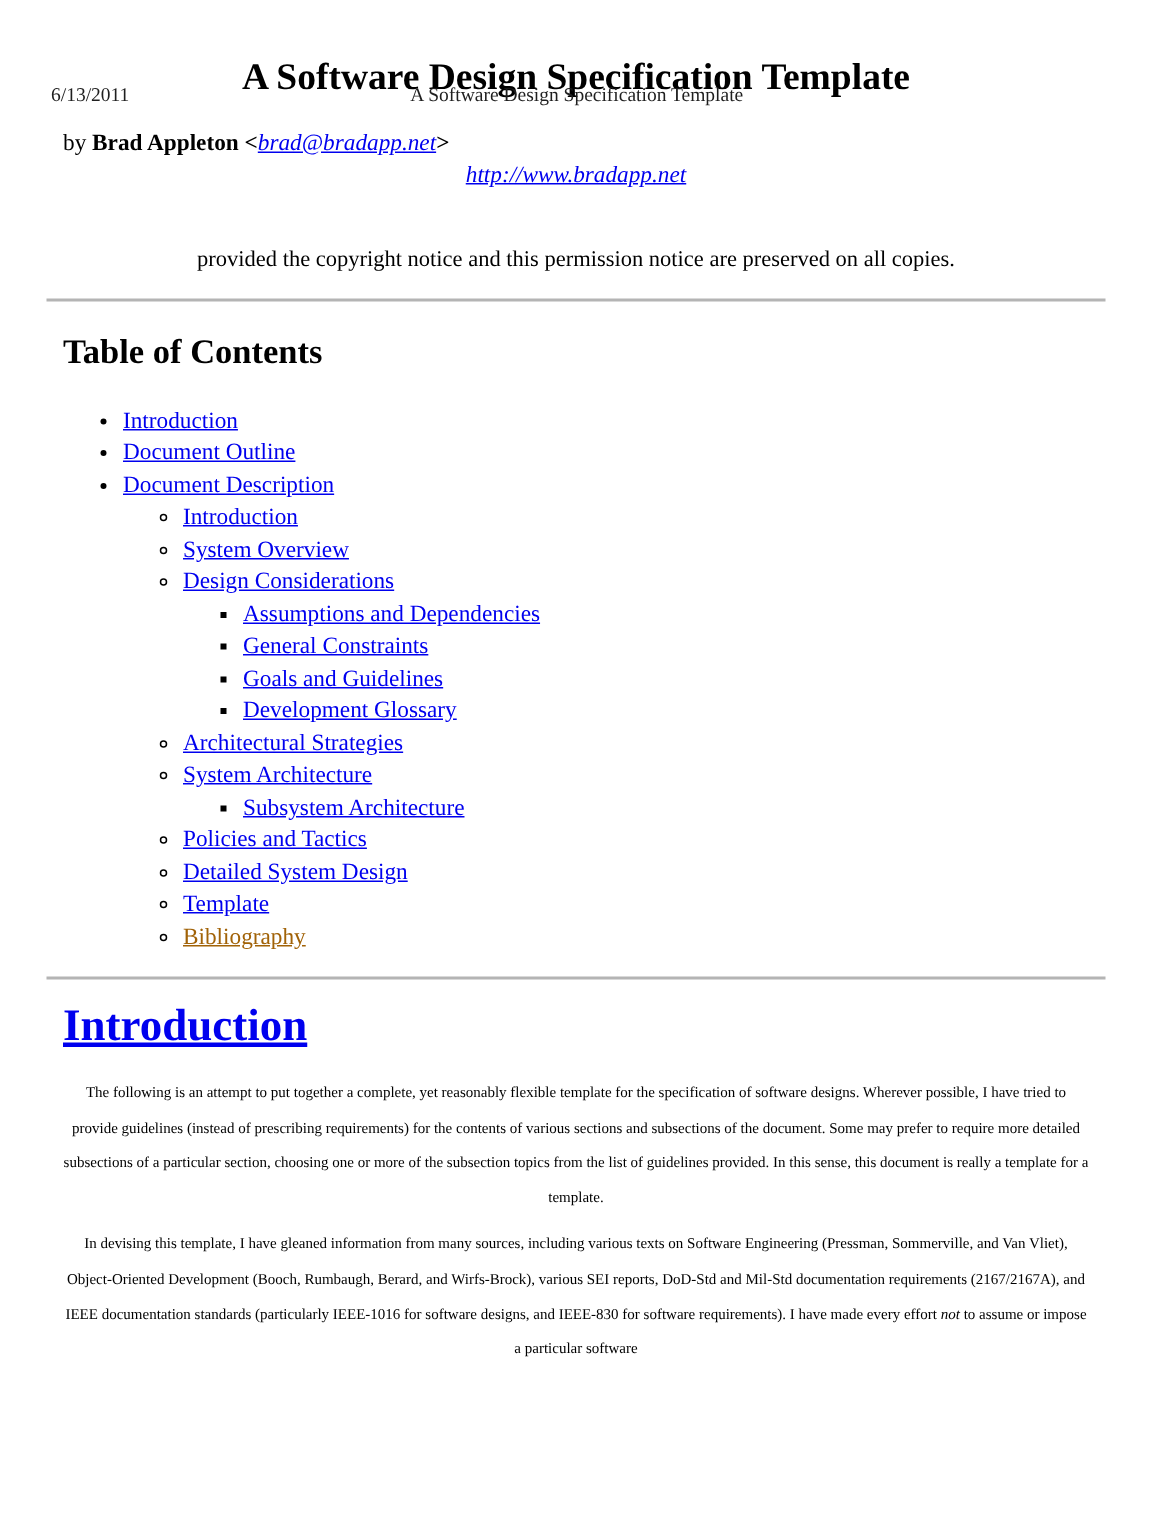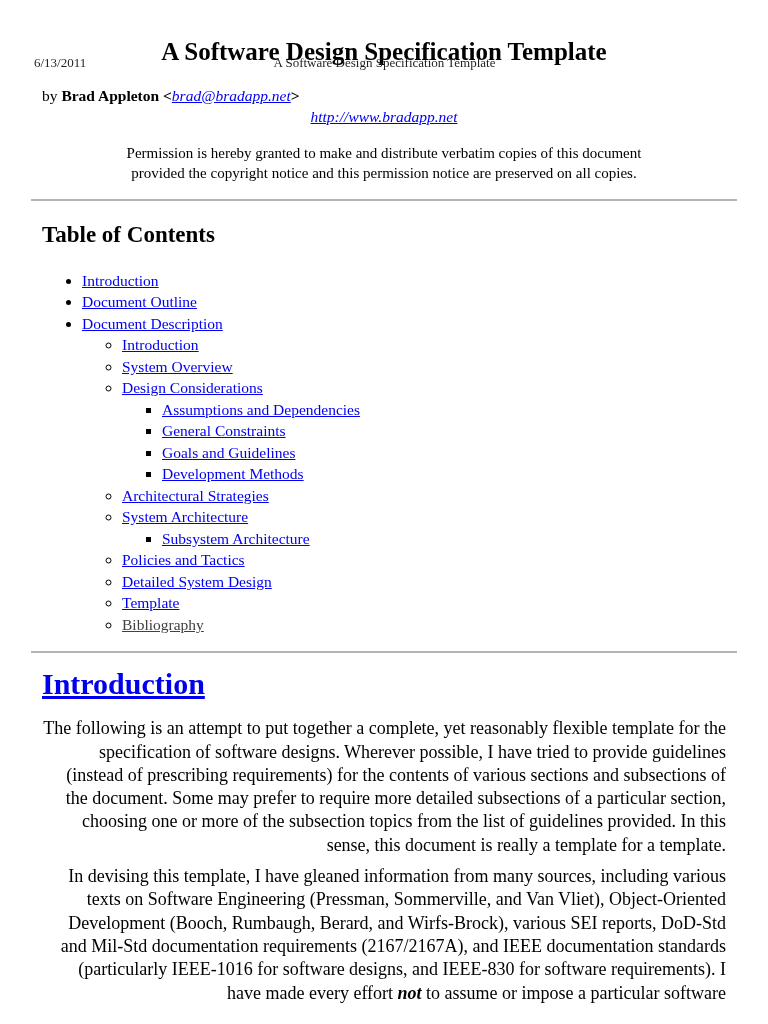--- a/index.html
+++ b/index.html
@@ -18,21 +18,21 @@
     position: absolute; top: 17px; left: 34px; right: 33px;
     font-family: Liberation Serif, serif;
     font-size: 13px; color: #1f1f1f;
   }
   .print-header .ph-date { position: absolute; left: 0; top: 0; }
   .print-header .ph-title { text-align: center; }
 
   .content { padding: 0 42px; }
 
   a.lnk { color: #0000ee; text-decoration: underline; cursor: pointer; }
-  a.lnk.visited { color: #404040; }
+  a.lnk.visited { color: #a16207; }
   a.lnk.it { font-style: italic; }
 
   h1.doc-title {
     margin-top: 38px; text-align: center;
     font-size: 25px; font-weight: bold; line-height: 1.15;
   }
   .byline { margin-top: 20px; text-align: left; font-size: 15.5px; }
   .byline b { font-weight: bold; }
   .website-line { margin-top: 3px; text-align: center; font-size: 15.5px; }
   .copyright { margin-top: 22px; text-align: center; font-size: 15px; }
@@ -46,23 +46,23 @@
   h2.toc-heading { margin-top: 21px; font-size: 23px; font-weight: bold; line-height: 26px; }
 
   ul.toc { margin-top: 22px; padding-left: 40px; list-style-type: disc; }
   ul.toc ul { padding-left: 40px; list-style-type: circle; margin: 0; }
   ul.toc ul ul { list-style-type: square; }
   ul.toc li { font-size: 15.5px; line-height: 21.5px; }
 
   h1.intro-heading { margin-top: 14px; font-size: 30px; line-height: 34px; font-weight: bold; }
   h1.intro-heading a.lnk { font-weight: bold; }
 
-  p.body-para { margin-top: 16px; font-size: 18px; line-height: 23.3px; text-align: right; }
+  p.body-para { margin-top: 16px; font-size: 10px; line-height: 23.3px; text-align: center; }
   p.body-para.second { margin-top: 8px; }
-  p.body-para em { font-style: italic; font-weight: bold; }
+  p.body-para em { font-style: italic; }
 </style>
 </head>
 <body>
 
 <div class="page">
 
   <div class="print-header">
     <span class="ph-date">6/13/2011</span>
     <div class="ph-title">A Software Design Specification Template</div>
   </div>
@@ -76,41 +76,41 @@
       <b>Brad Appleton</b>
       <b>&lt;</b><a class="lnk it">brad@bradapp.net</a><b>&gt;</b>
     </div>
 
     <div class="website-line">
       <a class="lnk it">http://www.bradapp.net</a>
     </div>
 
 
     <div class="permission">
-      <span>Permission is hereby granted to make and distribute verbatim copies of this document</span><br>
+      <br>
       <span>provided the copyright notice and this permission notice are preserved on all copies.</span>
     </div>
 
     <hr class="rule">
 
     <h2 class="toc-heading">Table of Contents</h2>
 
     <ul class="toc">
       <li><a class="lnk">Introduction</a></li>
       <li><a class="lnk">Document Outline</a></li>
       <li><a class="lnk">Document Description</a>
         <ul>
           <li><a class="lnk">Introduction</a></li>
           <li><a class="lnk">System Overview</a></li>
           <li><a class="lnk">Design Considerations</a>
             <ul>
               <li><a class="lnk">Assumptions and Dependencies</a></li>
               <li><a class="lnk">General Constraints</a></li>
               <li><a class="lnk">Goals and Guidelines</a></li>
-              <li><a class="lnk">Development Methods</a></li>
+              <li><a class="lnk">Development Glossary</a></li>
             </ul>
           </li>
           <li><a class="lnk">Architectural Strategies</a></li>
           <li><a class="lnk">System Architecture</a>
             <ul>
               <li><a class="lnk">Subsystem Architecture</a></li>
             </ul>
           </li>
           <li><a class="lnk">Policies and Tactics</a></li>
           <li><a class="lnk">Detailed System Design</a>

